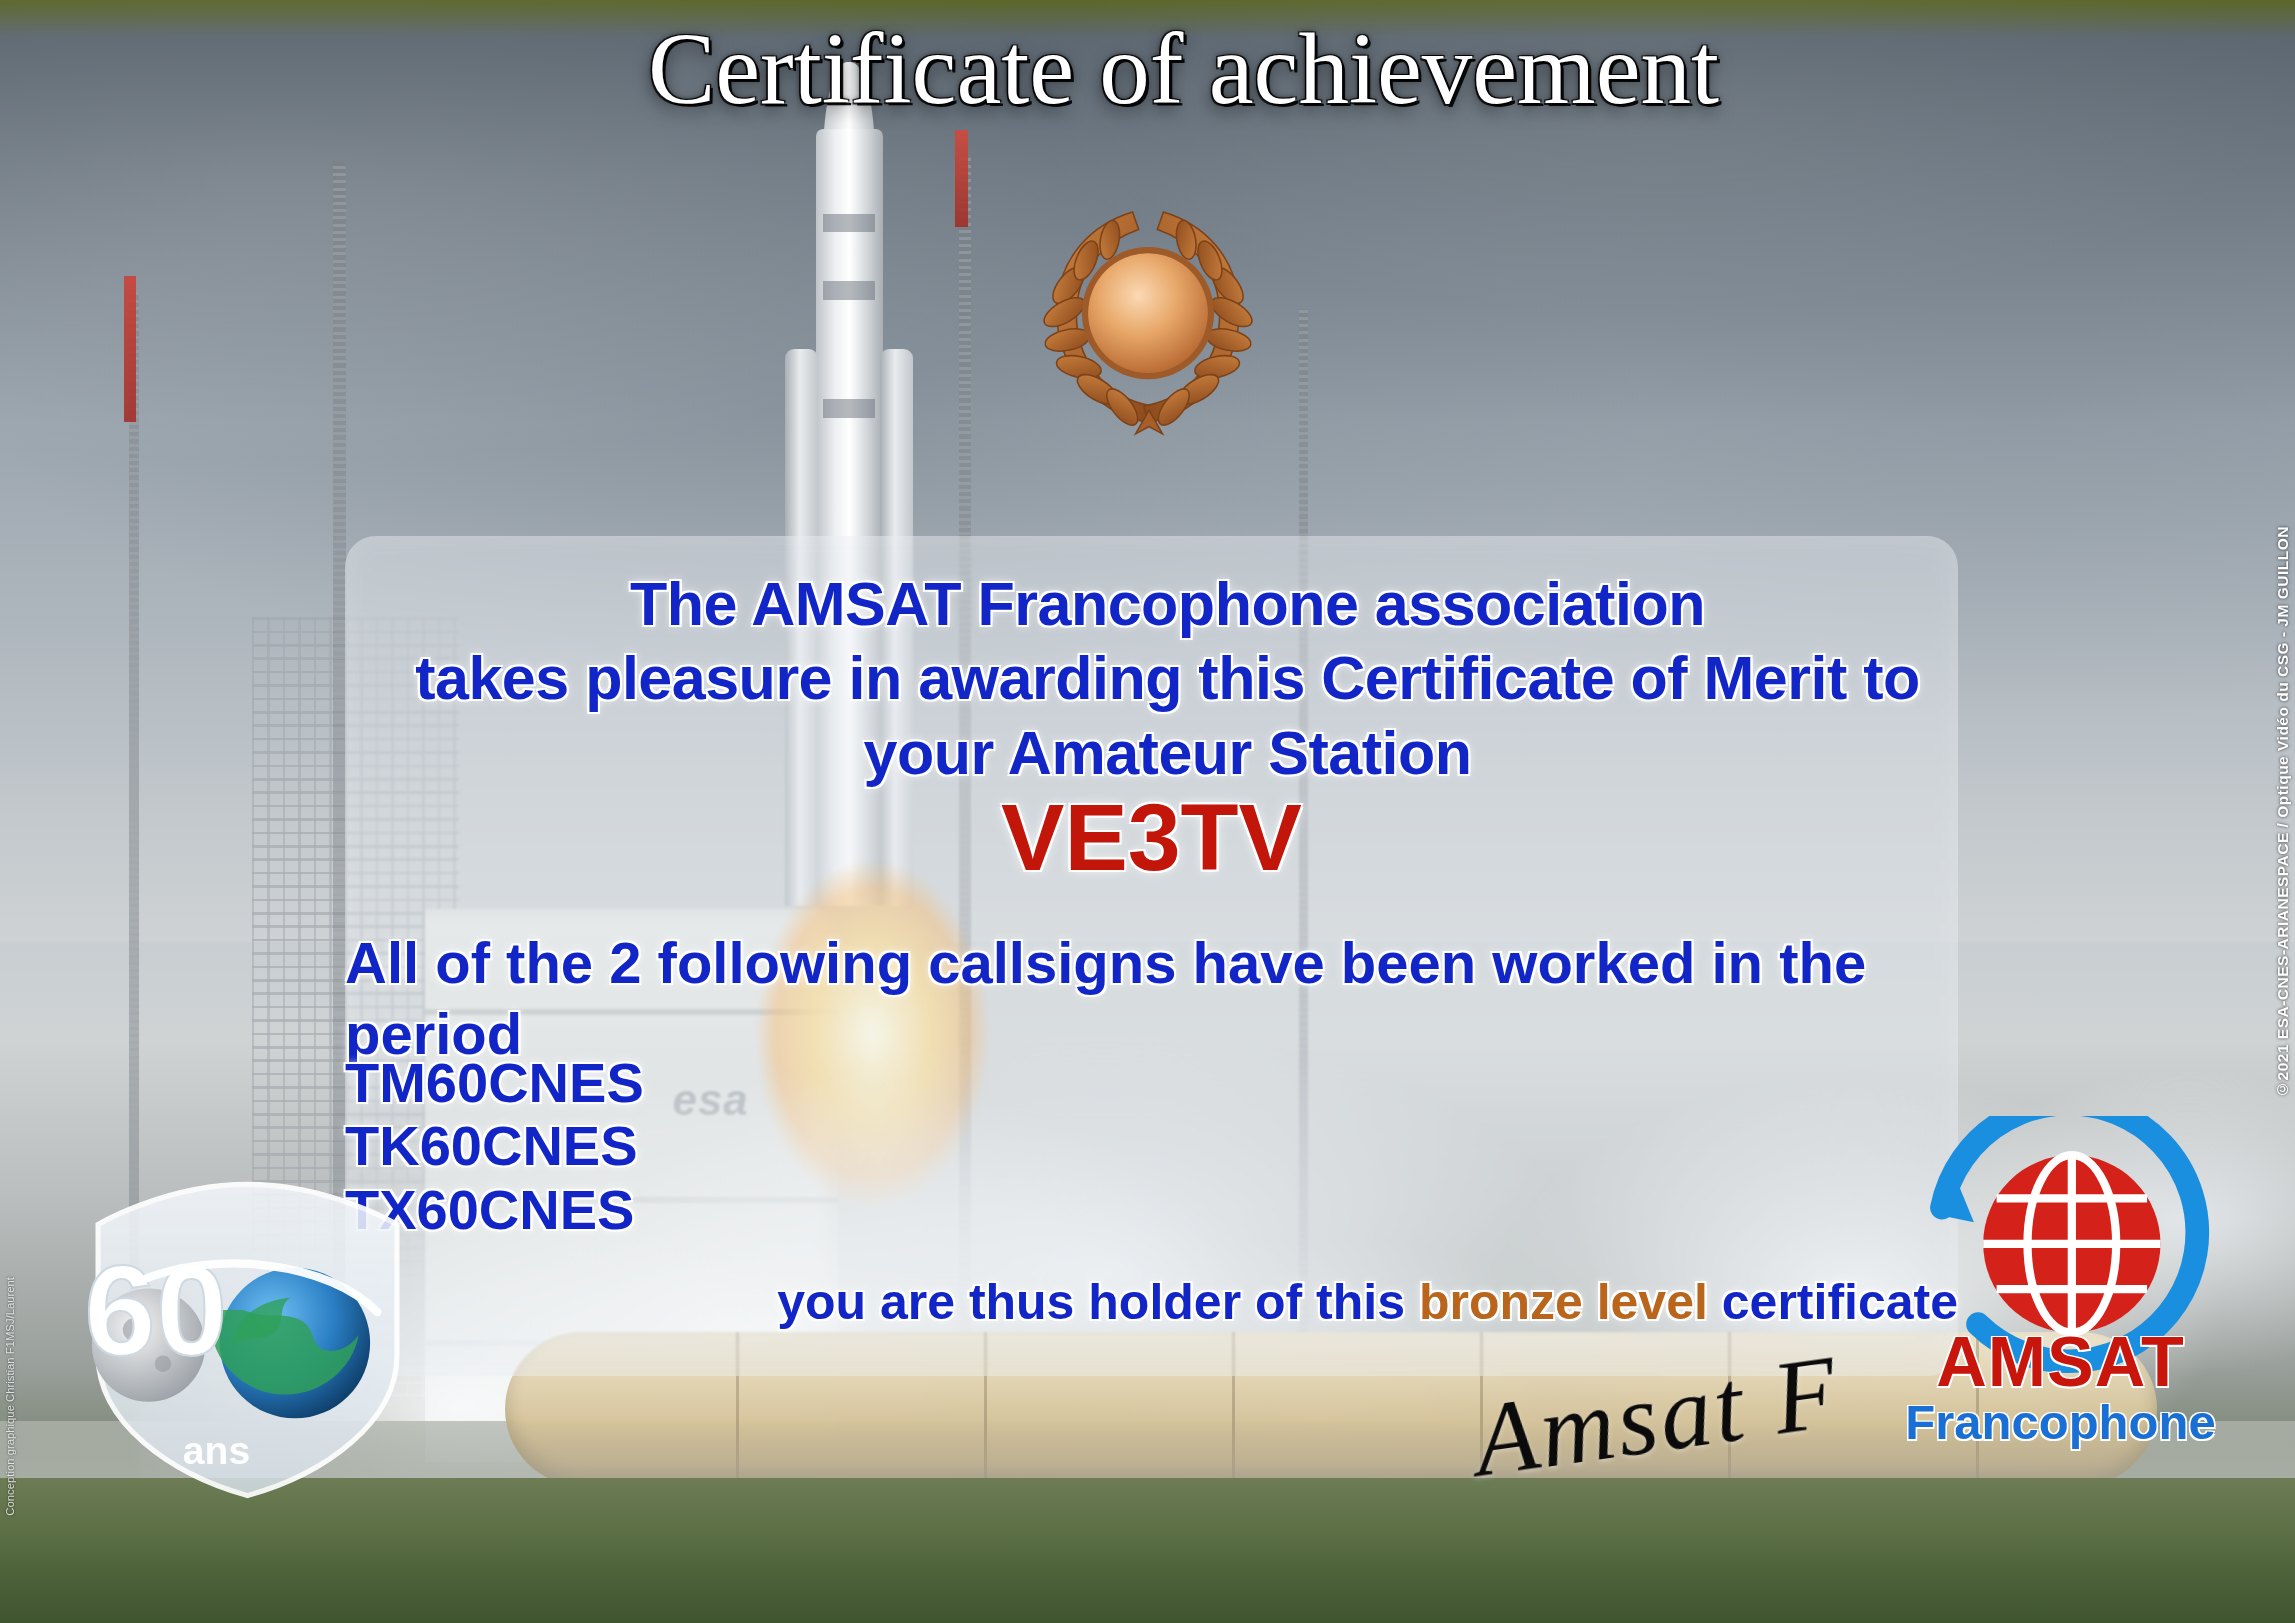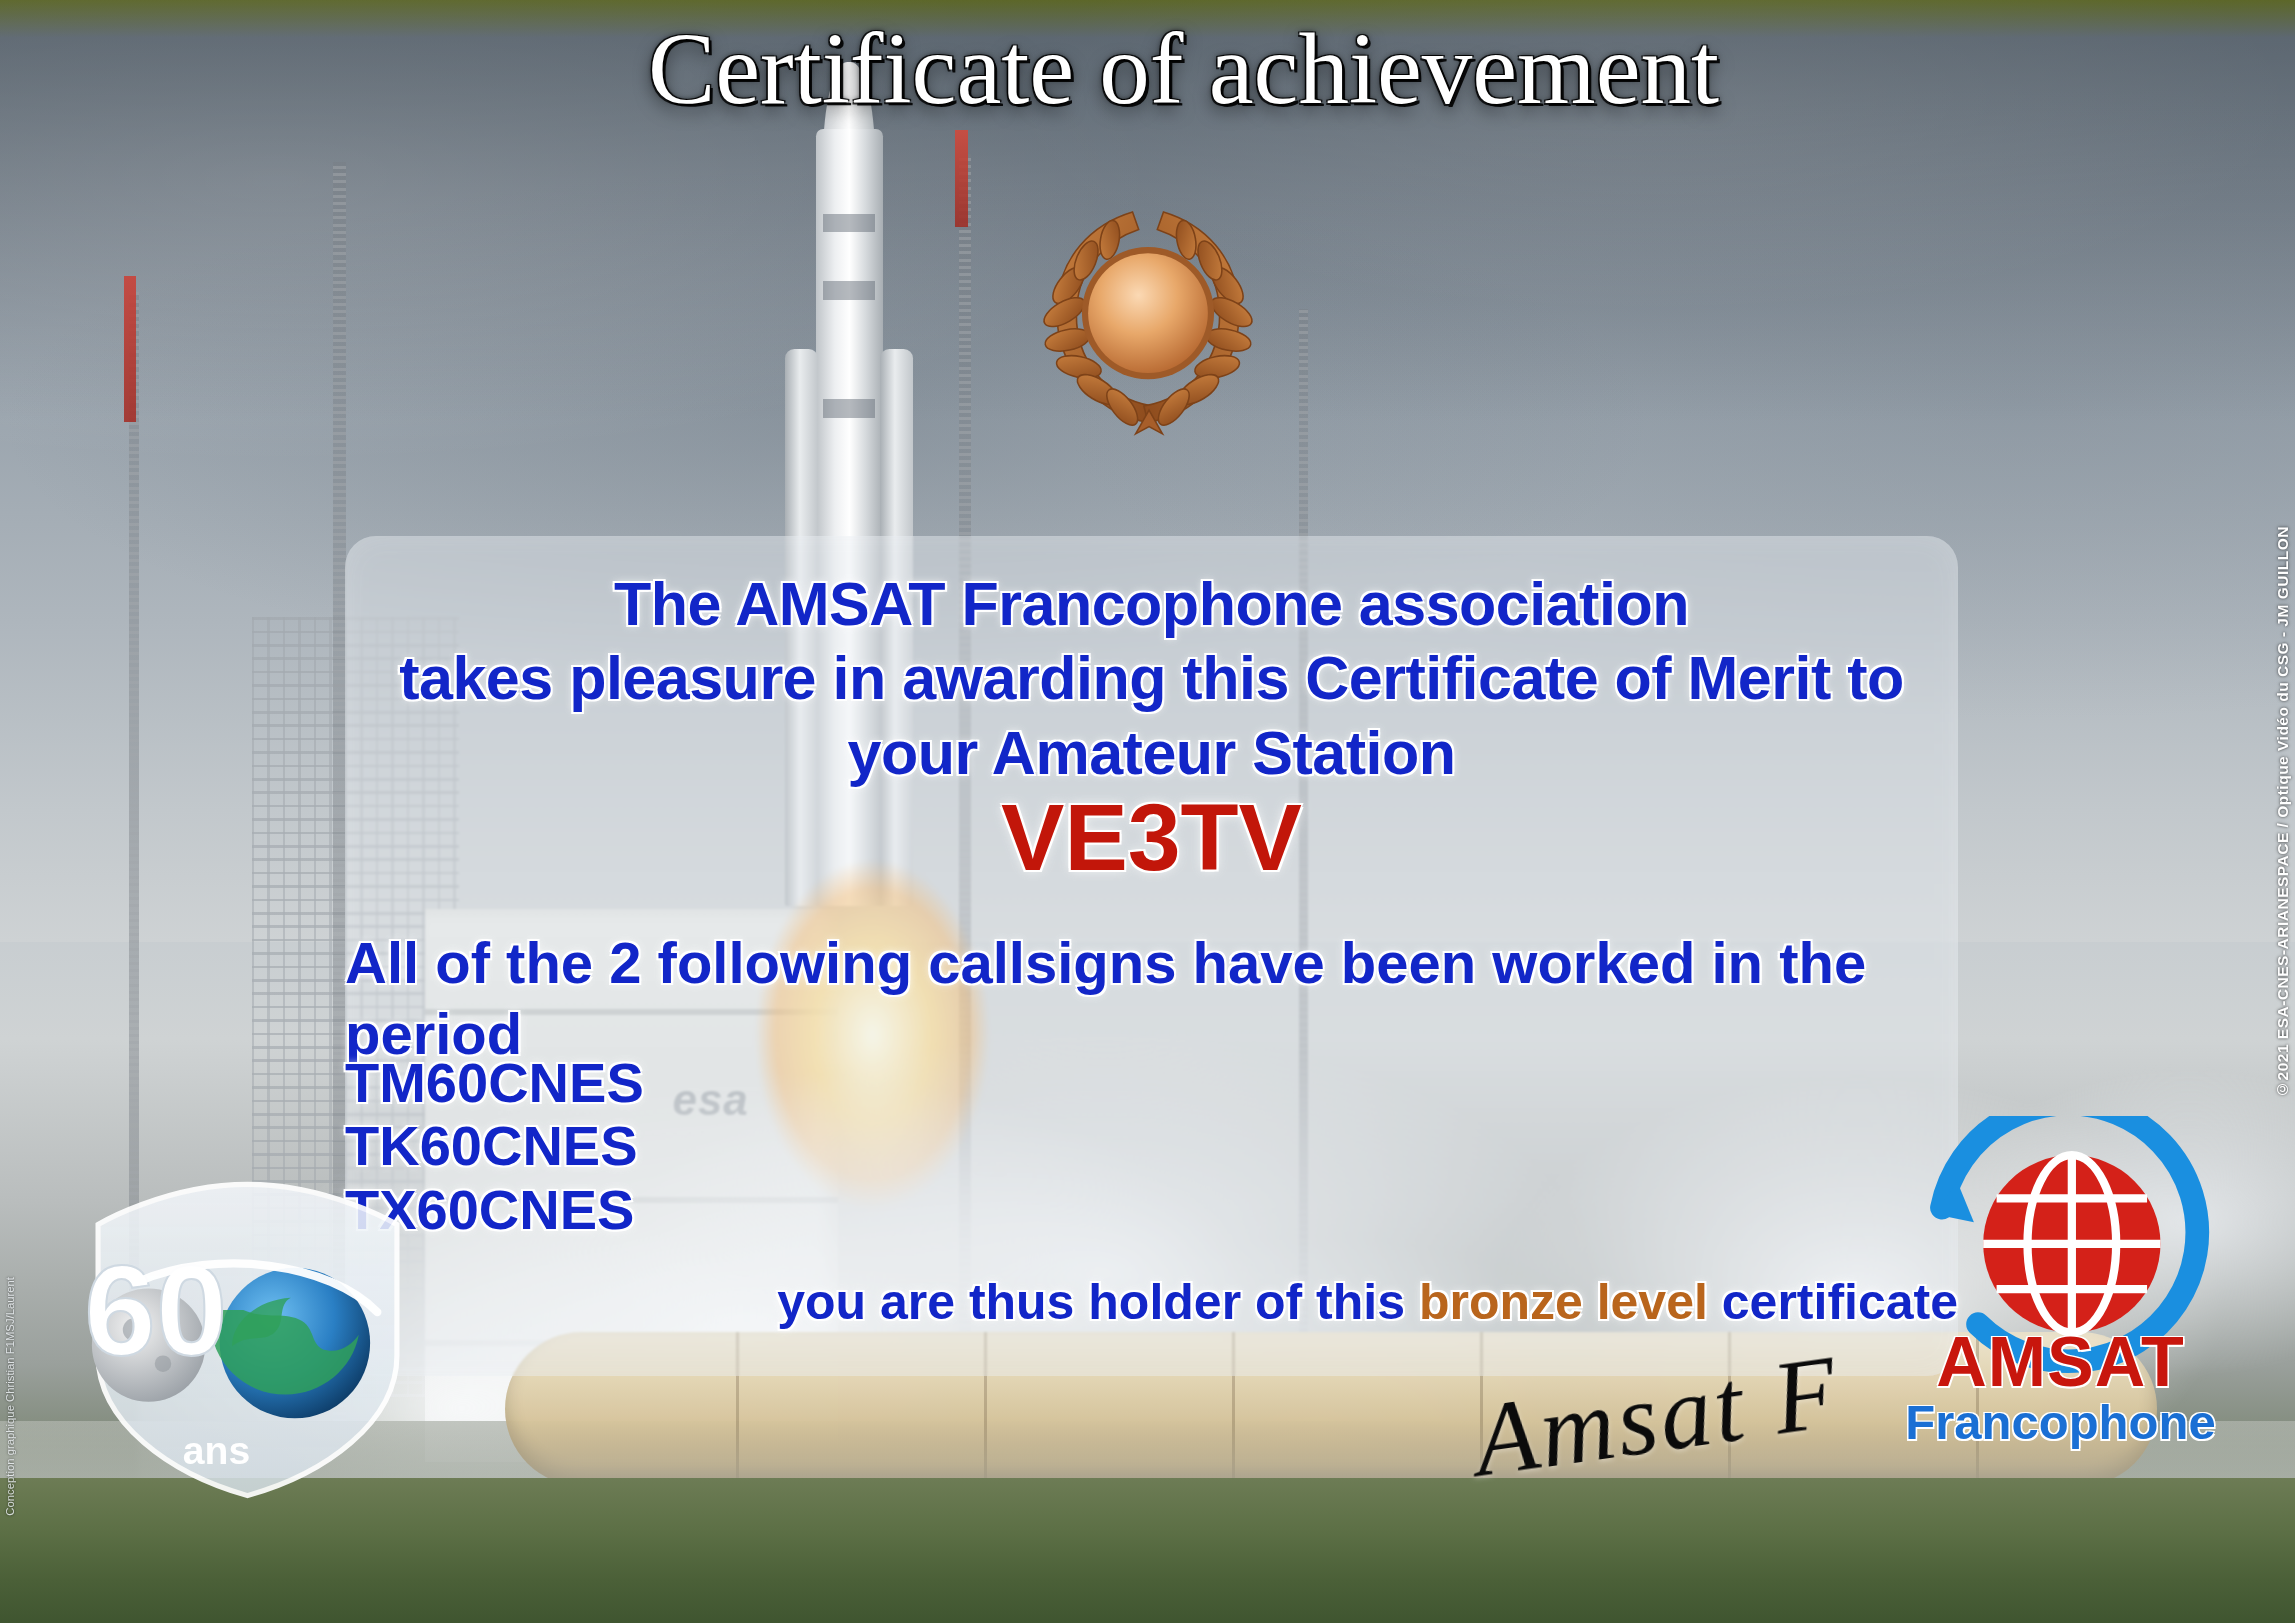--- a/index.html
+++ b/index.html
@@ -178,21 +178,21 @@
   .panel {
     position: absolute;
     left: 345px; top: 536px; width: 1613px; height: 840px;
     background: rgba(232,236,240,0.42);
     border-radius: 31px;
     backdrop-filter: blur(1px);
     box-shadow: 0 0 31px rgba(255,255,255,.14) inset;
   }
 
   .award-text {
-    position: absolute; left: 0; top: 31px; width: 100%;
+    position: absolute; left: 16px; top: 31px; width: 100%;
     text-align: center;
     font-weight: bold;
     font-size: 61px;
     line-height: 1.22;
     color: #1226c8;
     letter-spacing: -0.5px;
     text-shadow:
       -2.1px -2.1px 0 #ffffff, 2.1px -2.1px 0 #ffffff, -2.1px 2.1px 0 #ffffff, 2.1px 2.1px 0 #ffffff,
       0 0 8.2px rgba(255,255,255,.95);
   }

